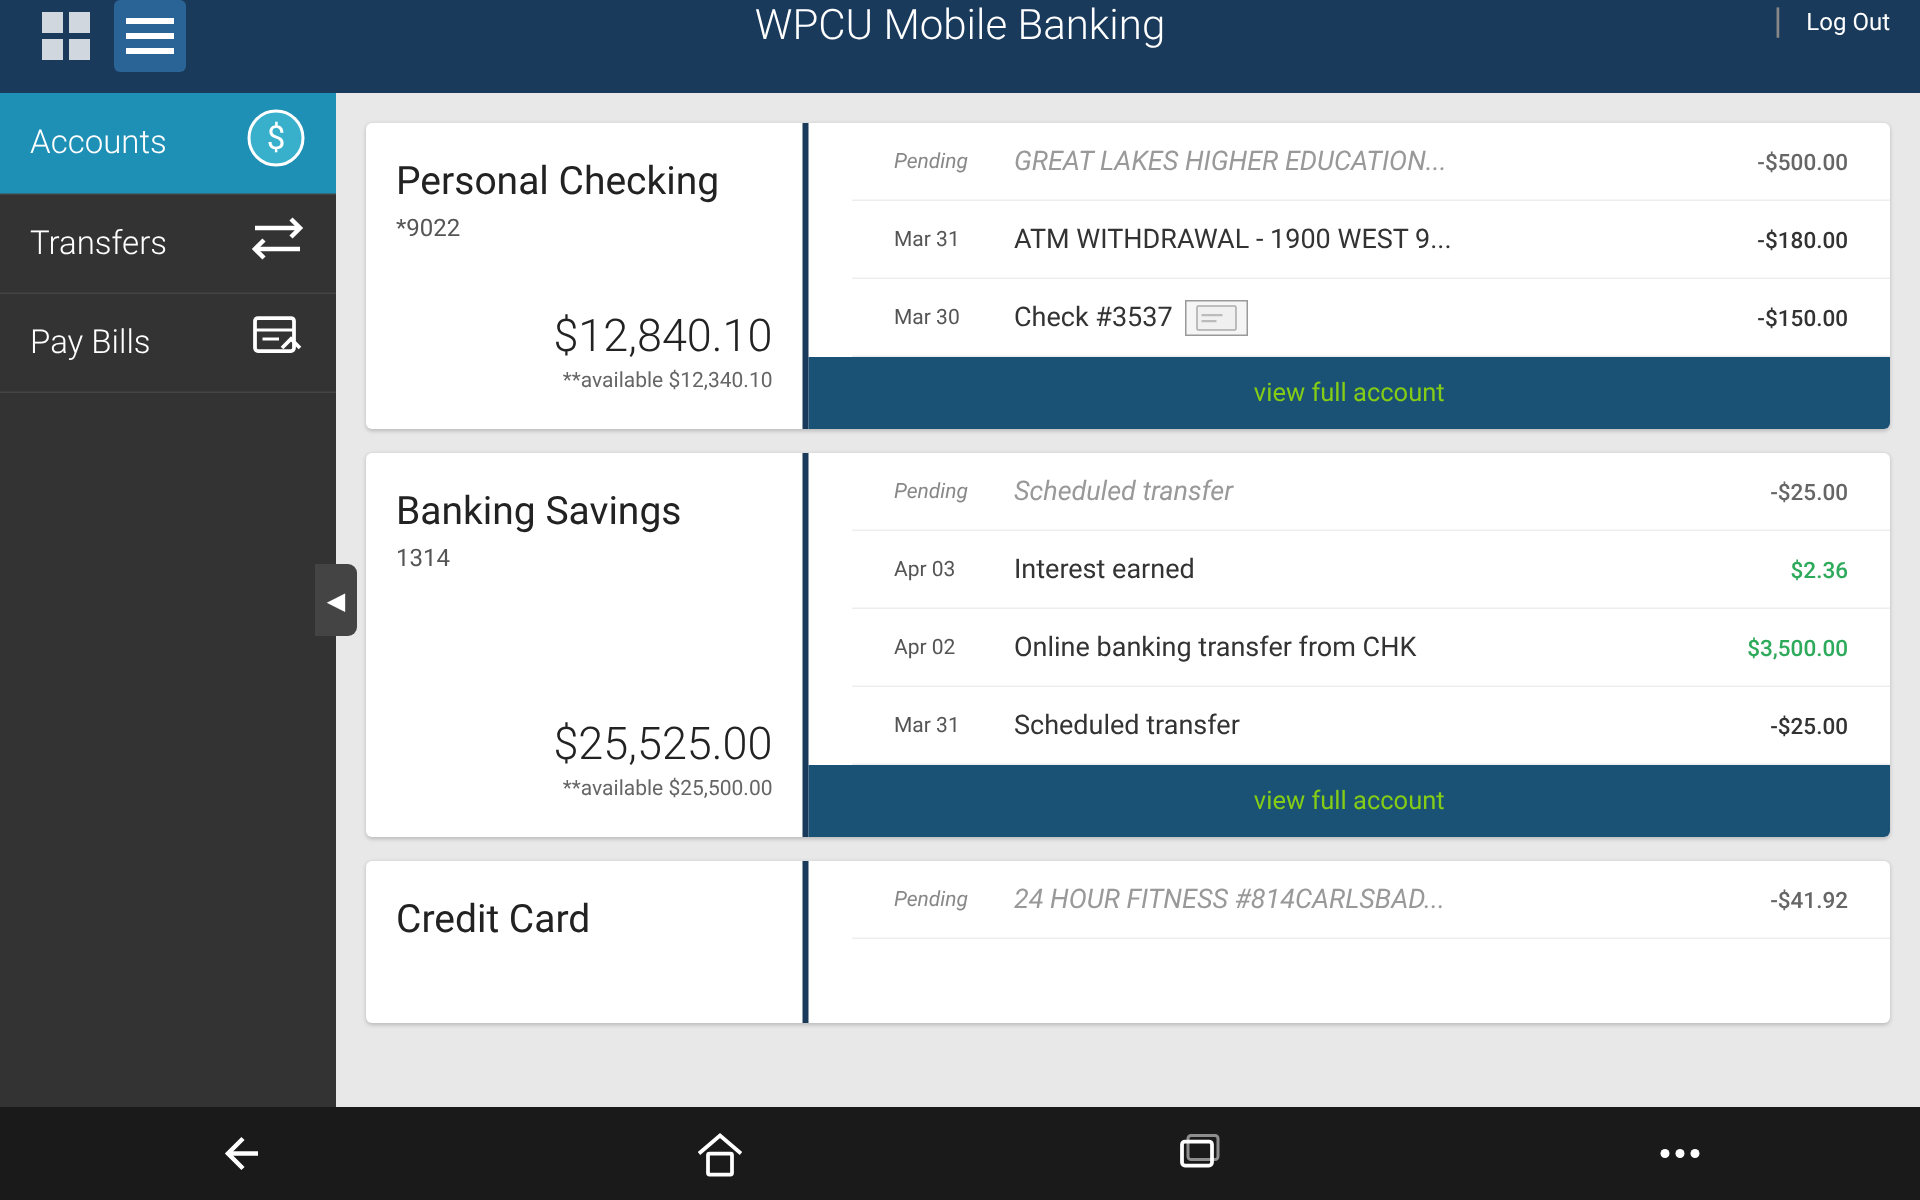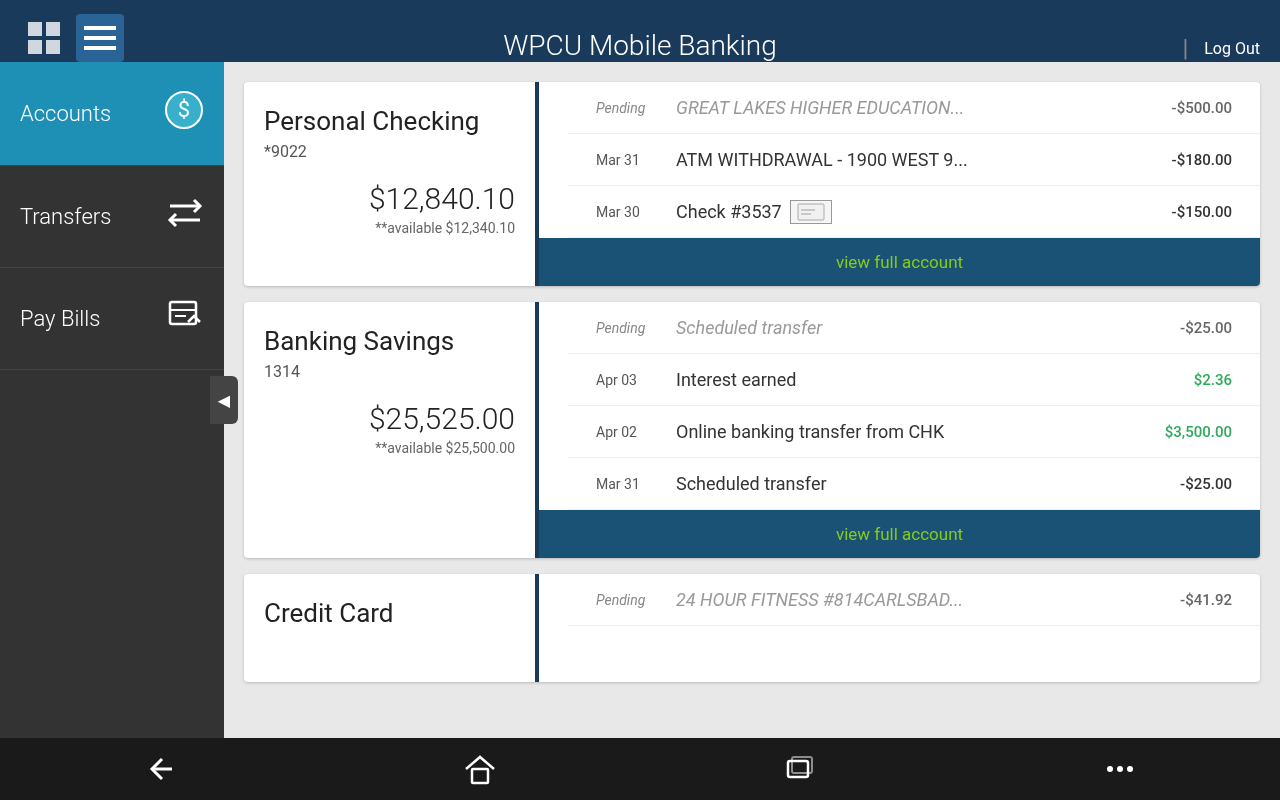--- a/index.html
+++ b/index.html
@@ -3,21 +3,21 @@
   <meta charset="utf-8">
   <style>
     * { box-sizing: border-box; margin: 0; padding: 0; }
     body { font-family: 'Roboto', Arial, sans-serif; background: #2b2b2b; width: 1280px; height: 800px; overflow: hidden; display: flex; flex-direction: column; }
 
     
     #topbar {
       background: #1a3a5c;
       height: 62px;
       display: flex;
-      align-items: flex-end;
+      align-items: flex-start;
       justify-content: space-between;
       padding: 0 20px;
       flex-shrink: 0;
     }
     #topbar .title {
       color: white;
       font-size: 28px;
       font-weight: 300;
       flex: 1;
       text-align: center;
@@ -56,21 +56,21 @@
     #sidebar {
       width: 224px;
       background: #333333;
       display: flex;
       flex-direction: column;
       flex-shrink: 0;
       position: relative;
     }
 
     .sidebar-item {
-      padding: 28px 20px;
+      padding: 10px 20px;
       display: flex;
       align-items: center;
       justify-content: space-between;
       cursor: pointer;
       border-bottom: 1px solid #444;
     }
     .sidebar-item.active {
       background: #1e8fb5;
     }
     .sidebar-item .item-label {
@@ -122,21 +122,21 @@
       box-shadow: 0 1px 3px rgba(0,0,0,0.2);
     }
 
     .account-left {
       width: 295px;
       flex-shrink: 0;
       padding: 24px 20px;
       border-right: 4px solid #1a3a5c;
       display: flex;
       flex-direction: column;
-      justify-content: flex-start;
+      justify-content: space-between;
     }
     .account-name {
       font-size: 26px;
       color: #222;
       font-weight: 400;
     }
     .account-number {
       font-size: 16px;
       color: #555;
       margin-top: 6px;

